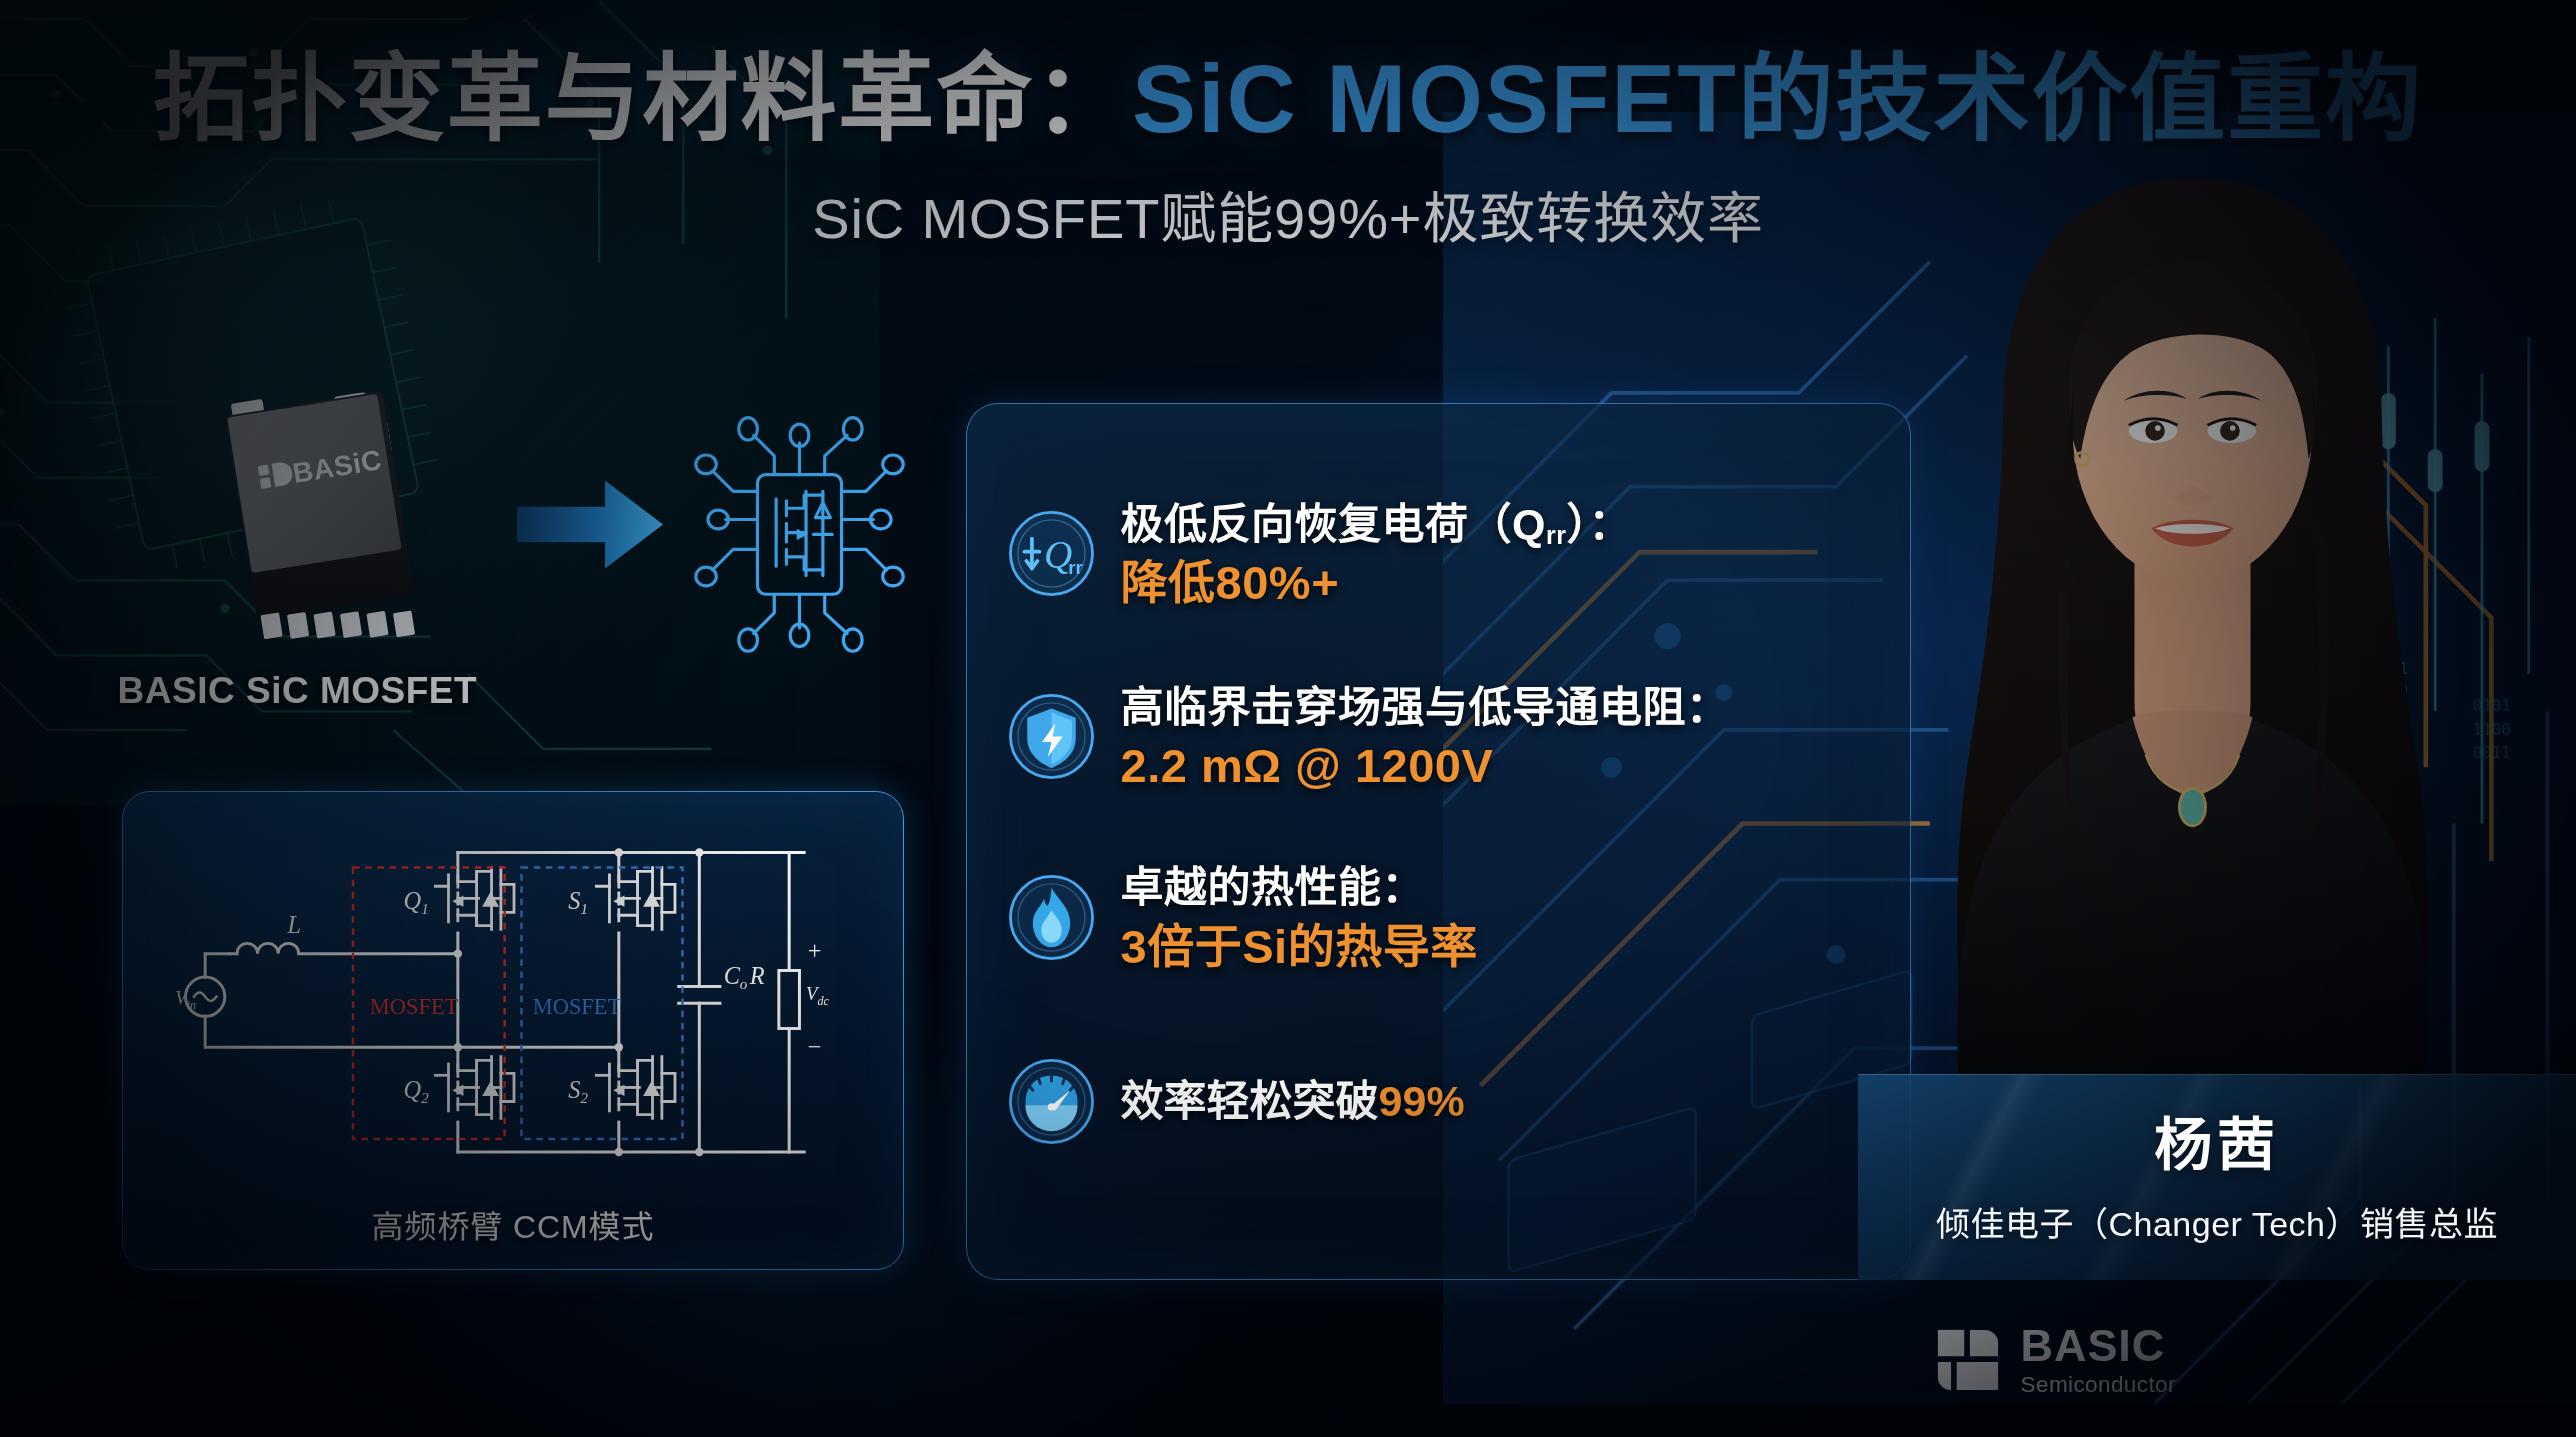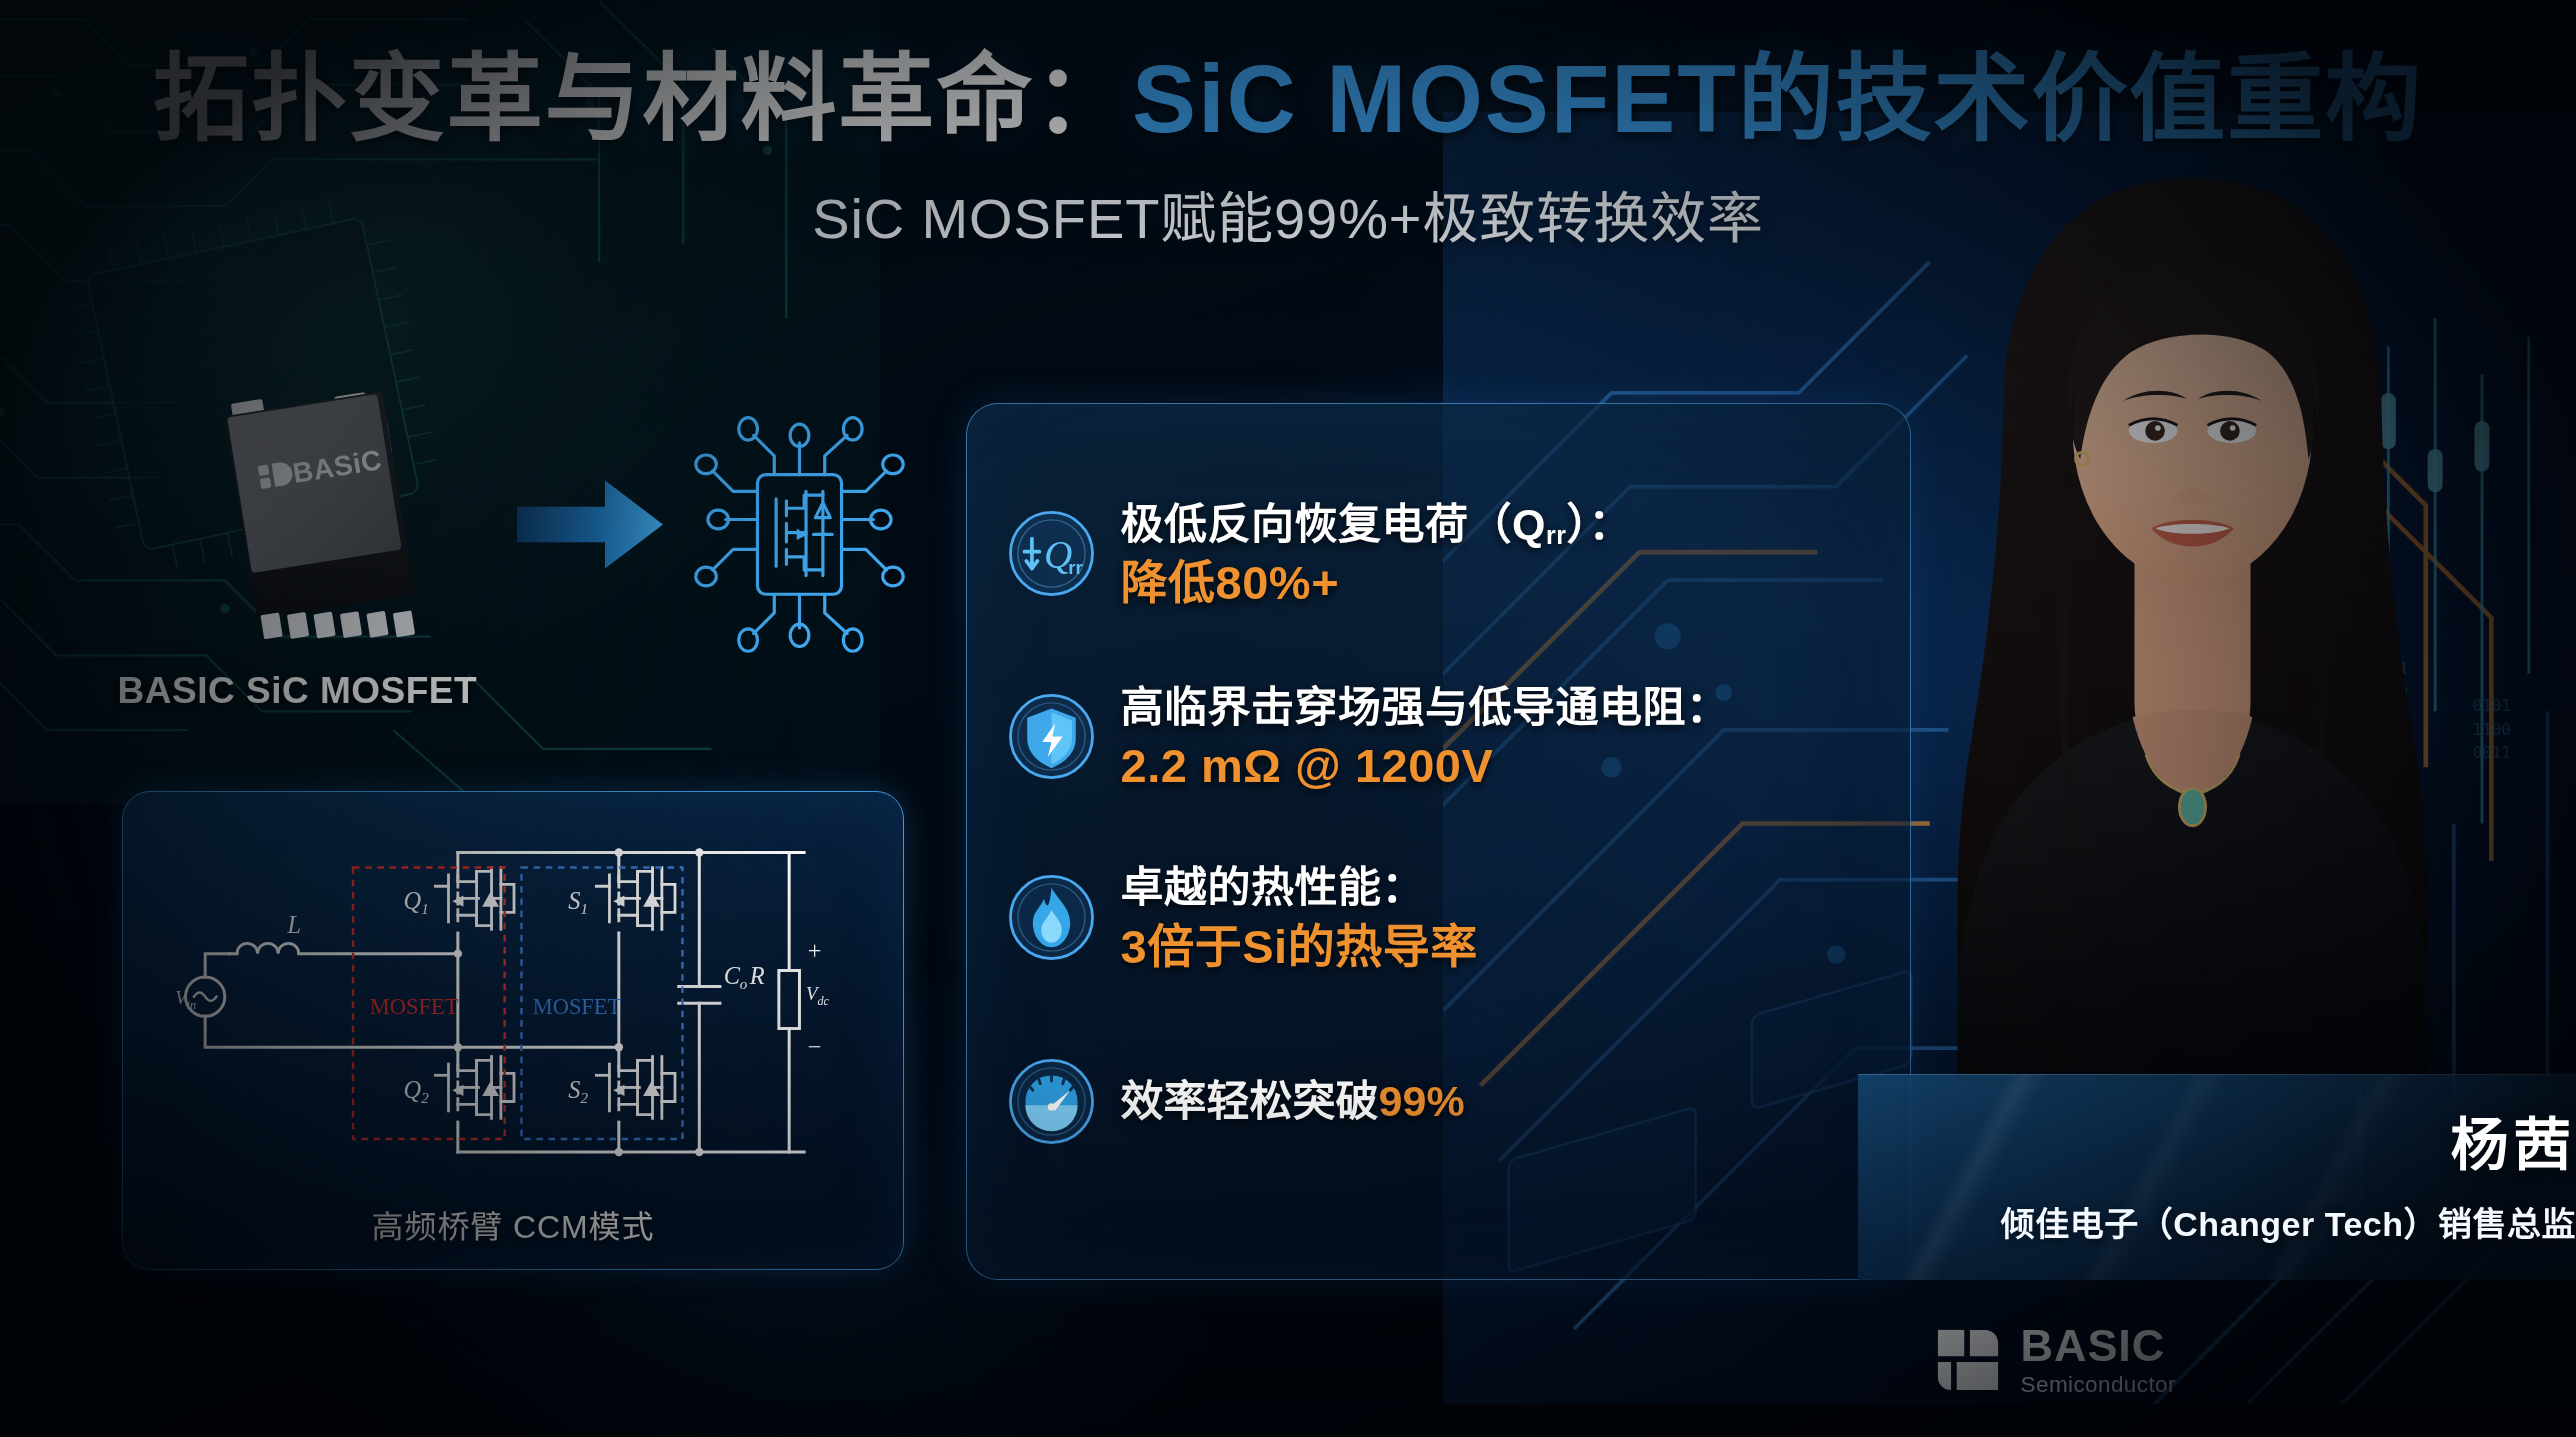--- a/index.html
+++ b/index.html
@@ -124,38 +124,38 @@
     position: absolute; right: 0; top: 150px; width: 861px; height: 936px;
     overflow: hidden;
   }
   .portrait-svg { position: absolute; right: 56px; bottom: 0; width: 655px; height: 936px; }
 
   
   .nameplate {
     position: absolute; left: 1858px; top: 1074px; width: 718px; height: 206px;
     background: linear-gradient(175deg, rgba(28,92,146,0.88) 0%, rgba(22,74,124,0.86) 45%, rgba(14,52,92,0.88) 100%);
     border-top: 1.9px solid rgba(120,200,255,0.55);
-    text-align: right; overflow: hidden;
+    text-align: center; overflow: hidden;
   }
   .nameplate::after {
     content: ""; position: absolute; inset: 0;
     background:
       linear-gradient(118deg, transparent 18%, rgba(190,225,255,0.14) 20%, transparent 23%),
       linear-gradient(118deg, transparent 40%, rgba(190,225,255,0.10) 42%, transparent 45%),
       linear-gradient(118deg, transparent 62%, rgba(190,225,255,0.12) 64%, transparent 67%);
     pointer-events: none;
   }
   .speaker-name {
     position: relative; z-index: 2;
     margin-top: 22.5px; font-size: 58px; font-weight: 700; color: #ffffff;
     letter-spacing: 4.7px; text-shadow: 0 2.8px 11.2px rgba(0,0,0,0.6);
   }
   .speaker-title {
     position: relative; z-index: 2;
-    margin-top: 15px; font-size: 34px; font-weight: 700; color: #f4f9ff;
+    margin-top: 15px; font-size: 34px; font-weight: 400; color: #f4f9ff;
     letter-spacing: 0.5px; text-shadow: 0 1.9px 8.4px rgba(0,0,0,0.6);
     white-space: nowrap;
   }
 
   
   .brand { position: absolute; left: 1936px; top: 1323px; display: flex; align-items: center; }
   .brand-mark { width: 64px; height: 64px; }
   .brand-text { margin-left: 20.6px; line-height: 1; }
   .brand-name {
     font-size: 45px; font-weight: 700; color: #ffffff; letter-spacing: 0.9px;

